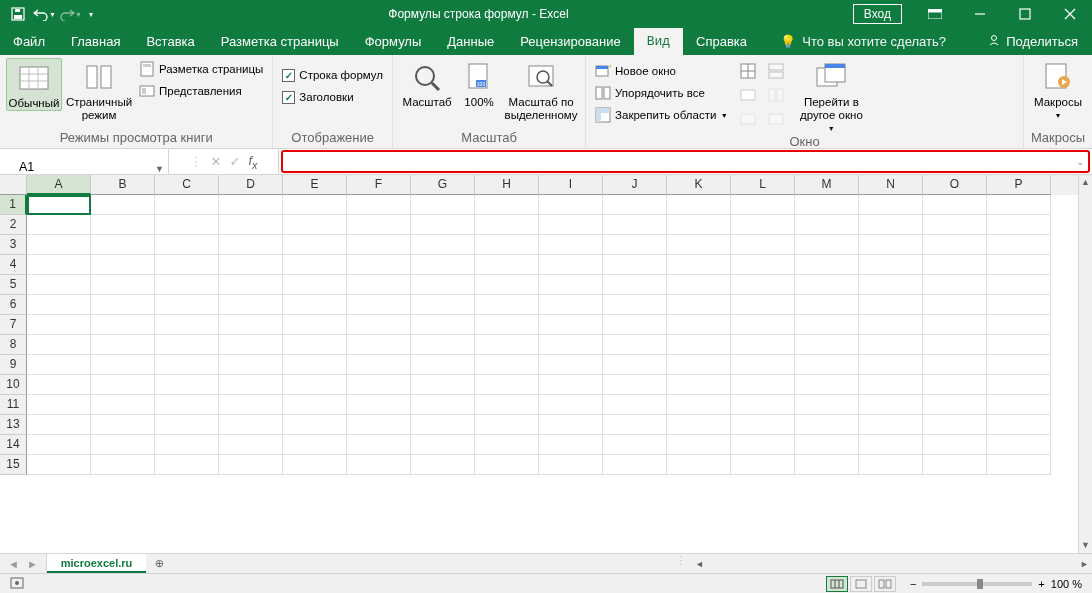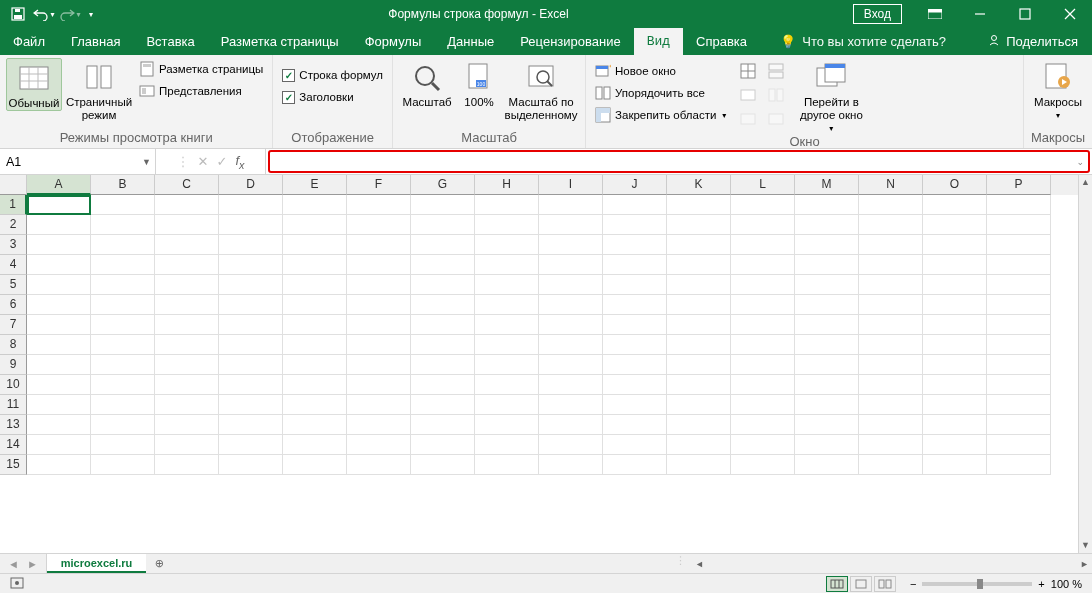--- a/index.html
+++ b/index.html
@@ -28,21 +28,21 @@
 .big-btn.selected { background: #d5e3d2; border: 1px solid #9fc79c; border-radius: 2px; }
 .big-icon { width: 32px; height: 32px; }
 .small-row { display: flex; align-items: center; gap: 4px; height: 22px; font-size: 11.5px; padding: 0 3px; }
 .small-icon { width: 16px; height: 16px; }
 .chk { width: 13px; height: 13px; border: 1px solid #666; display: inline-flex; align-items: center; justify-content: center; font-size: 10px; background: #fff; }
 .chk.checked::after { content: "✓"; color: #0f7b3f; font-weight: bold; }
 .chk.disabled { opacity: .4; }
 .col-stack { display: flex; flex-direction: column; gap: 0; justify-content: center; }
 
 .formula-row { height: 26px; border-bottom: 1px solid #d4d4d4; display: flex; align-items: stretch; background: #fff; }
-.name-box { width: 156px; border-right: 1px solid #d4d4d4; display: flex; align-items: center; padding: 0 6px; font-size: 12.5px; position: relative; }
+.name-box { width: 156px; border-right: 1px solid #d4d4d4; display: flex; align-items: flex-end; padding: 0 6px; font-size: 12.5px; position: relative; margin-left: 13px; }
 .name-box .dd { position: absolute; right: 4px; color: #666; font-size: 9px; }
 .fx-btns { width: 110px; display: flex; align-items: center; justify-content: center; gap: 8px; color: #999; font-size: 13px; border-right: 1px solid #d4d4d4; }
 .fx-wrap { flex: 1; border: 2px solid #e60000; border-radius: 3px; margin: 1px 2px; position: relative; background: #fff; display: flex; align-items: center; }
 .fx-wrap .expand { position: absolute; right: 4px; color: #888; font-size: 9px; }
 
 .sheet-area { position: absolute; top: 175px; left: 0; right: 14px; bottom: 40px; overflow: hidden; }
 .col-headers { display: flex; height: 20px; background: #f0f0f0; }
 .corner { width: 27px; border-right: 1px solid #ccc; border-bottom: 1px solid #999; background: #f0f0f0; }
 .col-h { width: 64px; border-right: 1px solid #ccc; border-bottom: 1px solid #999; text-align: center; font-size: 12px; line-height: 19px; color: #333; }
 .col-h.sel { background: #d5e3d2; border-bottom: 2px solid #0f7b3f; }

